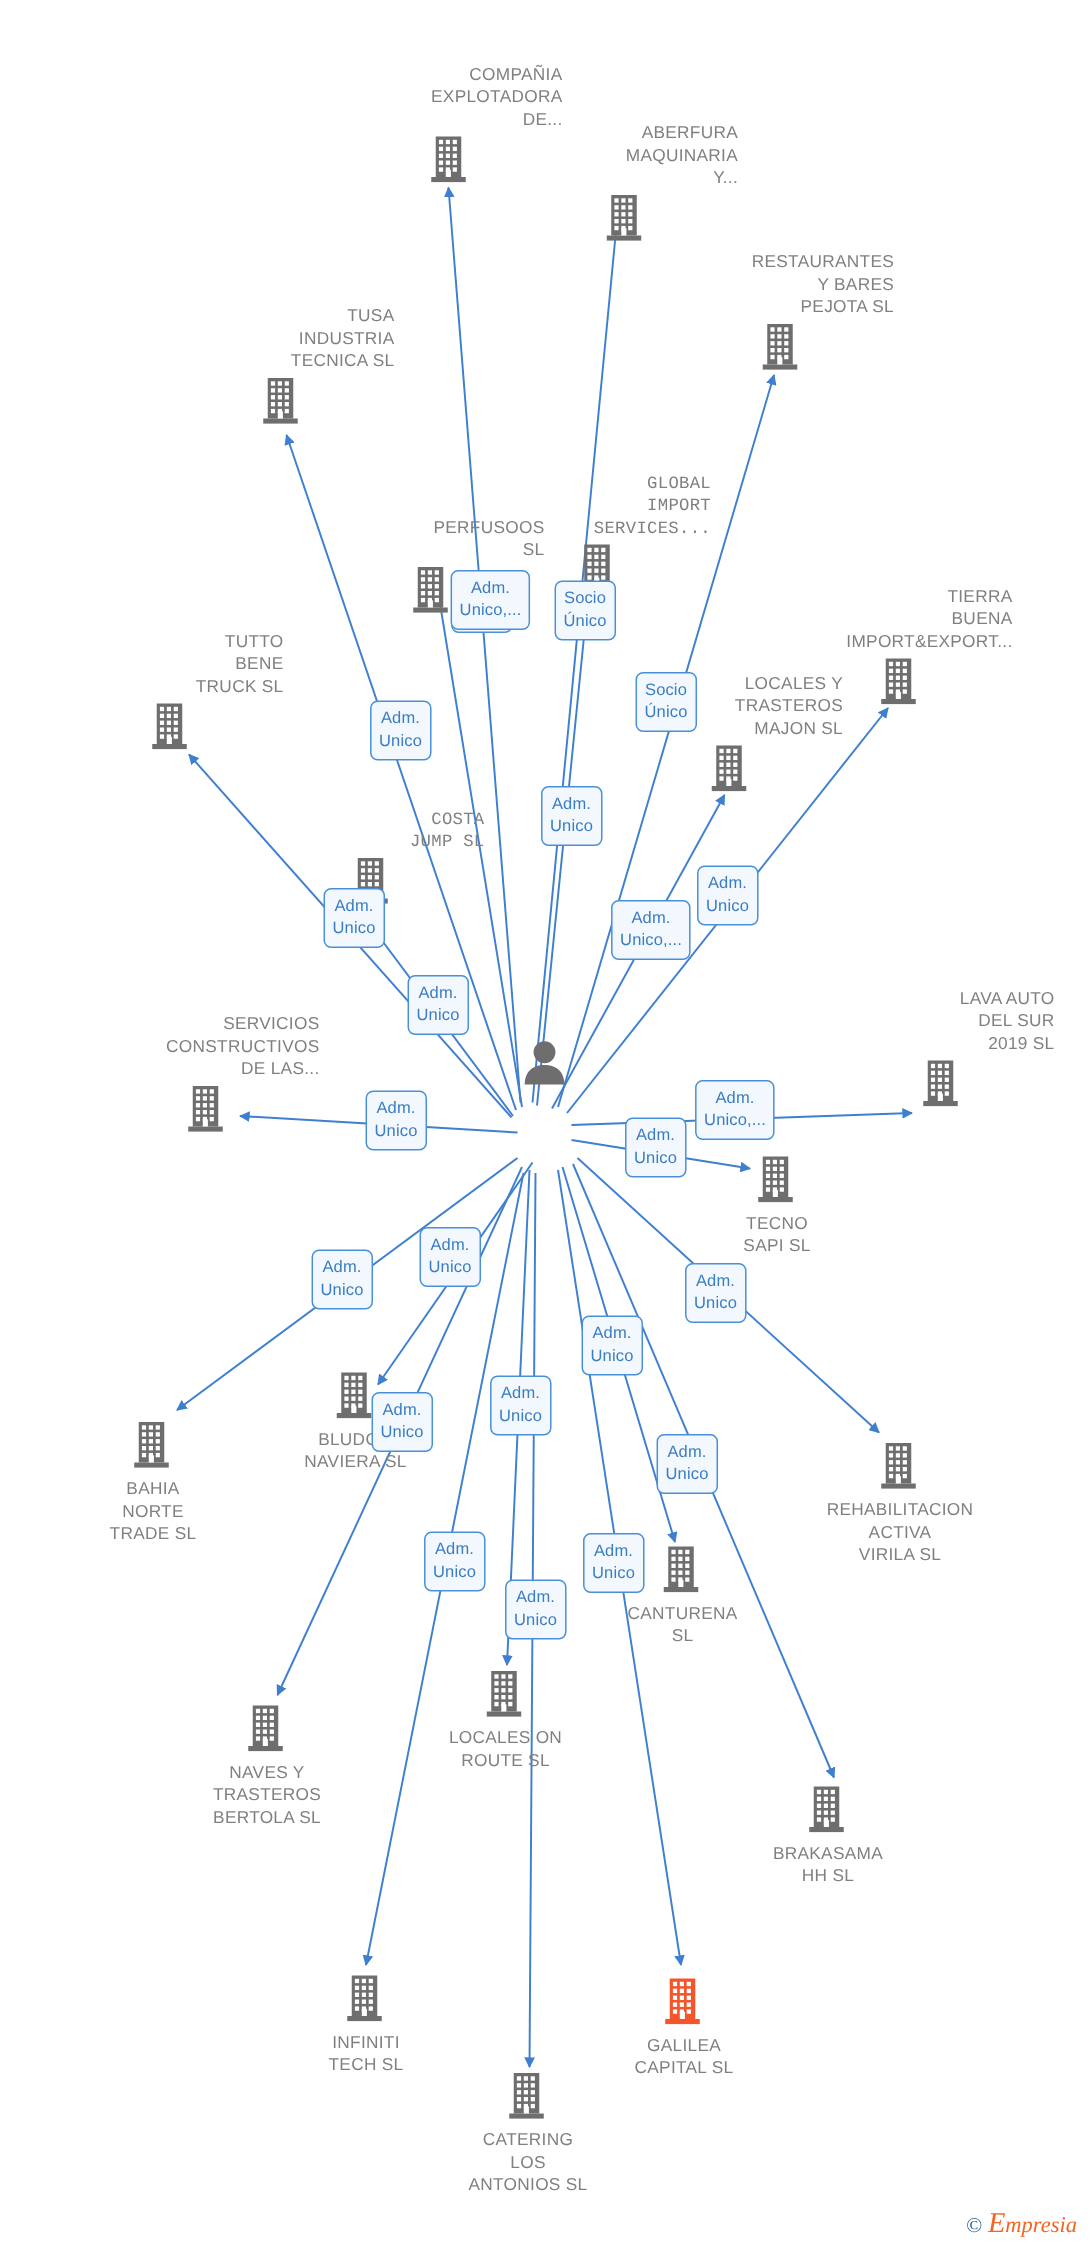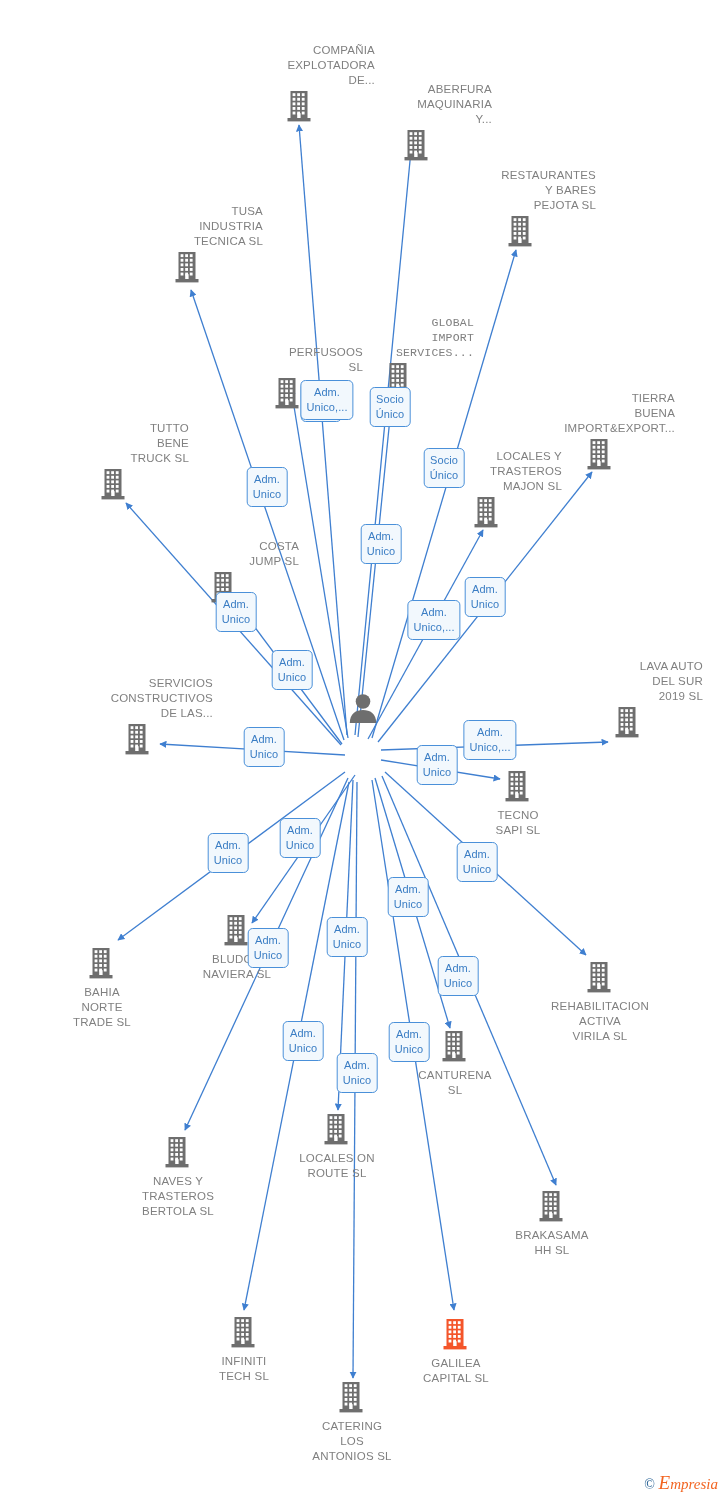--- a/index.html
+++ b/index.html
@@ -349,21 +349,21 @@
             <rect x="15.799999999999999" y="13.399999999999999" width="2.8" height="2.9" fill="#ffffff"></rect>
             <rect x="6.6" y="18" width="2.8" height="2.9" fill="#ffffff"></rect>
             <rect x="11.2" y="18" width="2.8" height="2.9" fill="#ffffff"></rect>
             <rect x="15.799999999999999" y="18" width="2.8" height="2.9" fill="#ffffff"></rect>
             <rect x="6.6" y="22.599999999999998" width="2.8" height="2.9" fill="#ffffff"></rect>
             <rect x="11.2" y="22.599999999999998" width="2.8" height="2.9" fill="#ffffff"></rect>
             <rect x="15.799999999999999" y="22.599999999999998" width="2.8" height="2.9" fill="#ffffff"></rect>
             <rect x="11.2" y="24.2" width="3.4" height="4.8" fill="#ffffff"></rect>
           </svg></span>
       </div>
-      <div class="node above" style="top: 539px; left: 224px;">
+      <div class="node above" style="top: 539px; left: 248px; font-family: Liberation Mono, monospace;">
         <span class="caption">COSTA
 JUMP  SL</span>
         <span class="glyph"><svg viewBox="0 0 28 34" class="bld">
             <rect x="4.5" y="2" width="17" height="27" fill="#6e6e6e"></rect>
             <rect x="1.5" y="29" width="23" height="3.4" fill="#6e6e6e"></rect>
             <rect x="6.6" y="4.2" width="2.8" height="2.9" fill="#ffffff"></rect>
             <rect x="11.2" y="4.2" width="2.8" height="2.9" fill="#ffffff"></rect>
             <rect x="15.799999999999999" y="4.2" width="2.8" height="2.9" fill="#ffffff"></rect>
             <rect x="6.6" y="8.8" width="2.8" height="2.9" fill="#ffffff"></rect>
             <rect x="11.2" y="8.8" width="2.8" height="2.9" fill="#ffffff"></rect>

